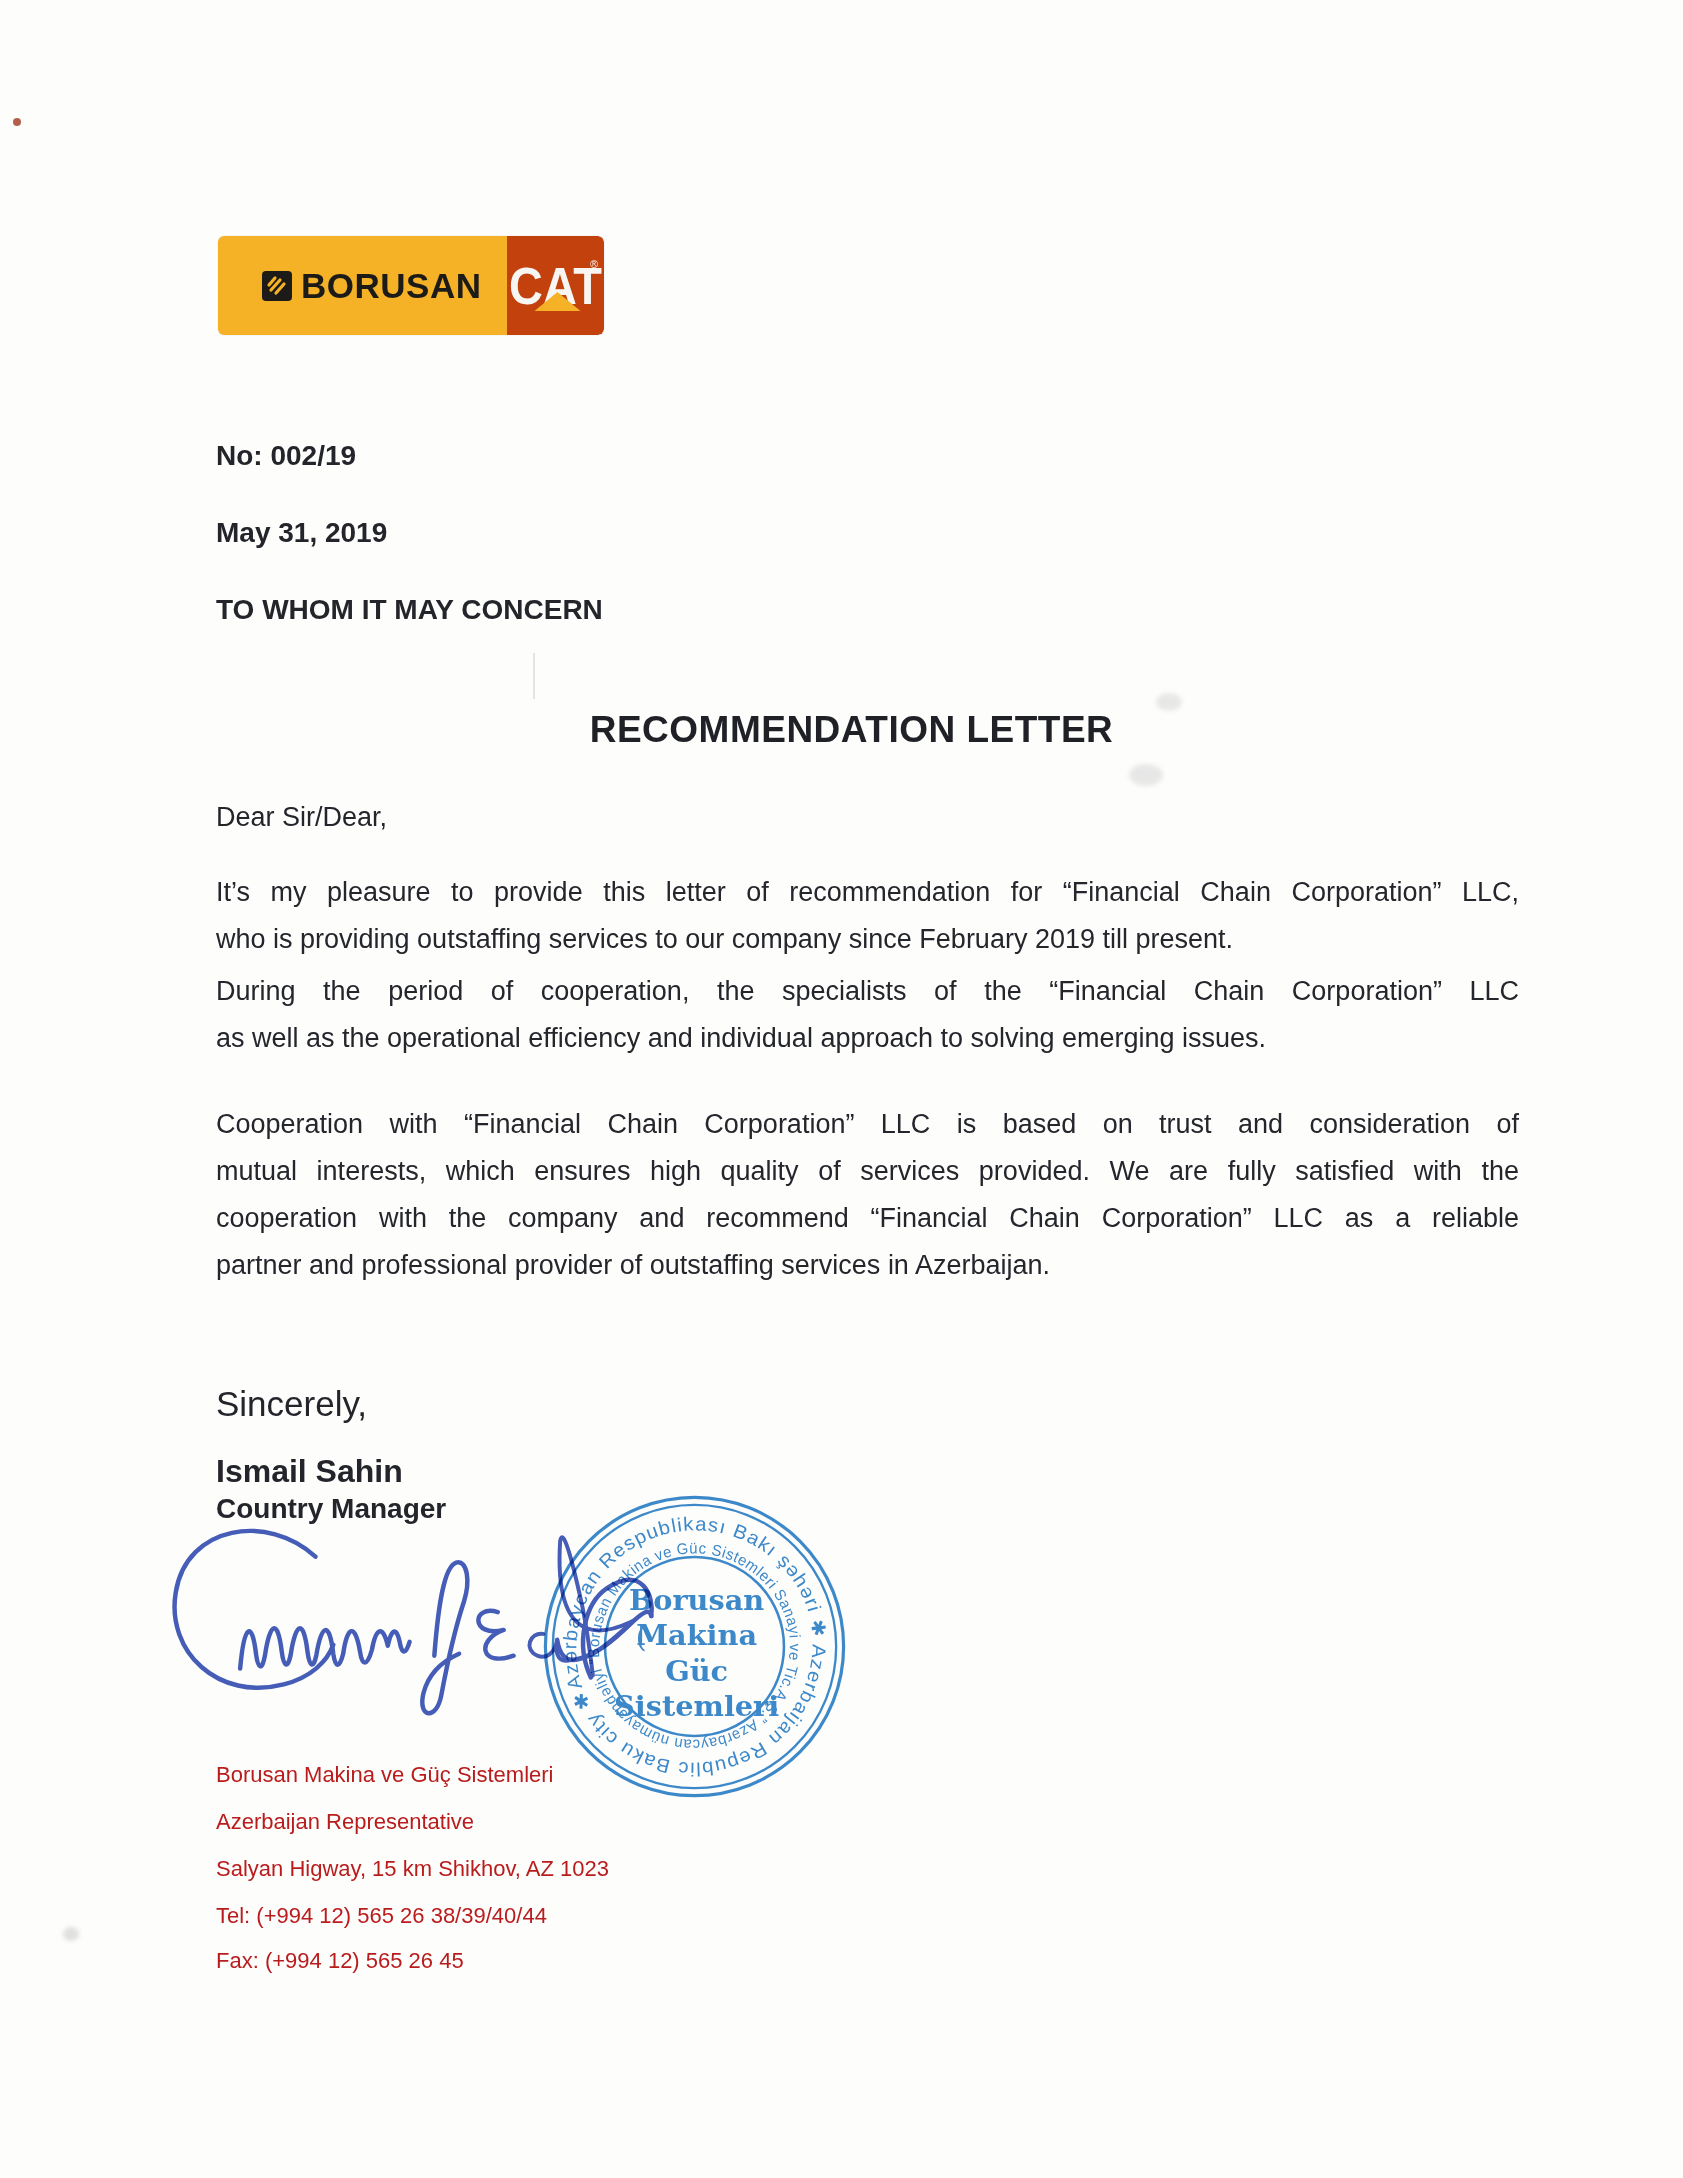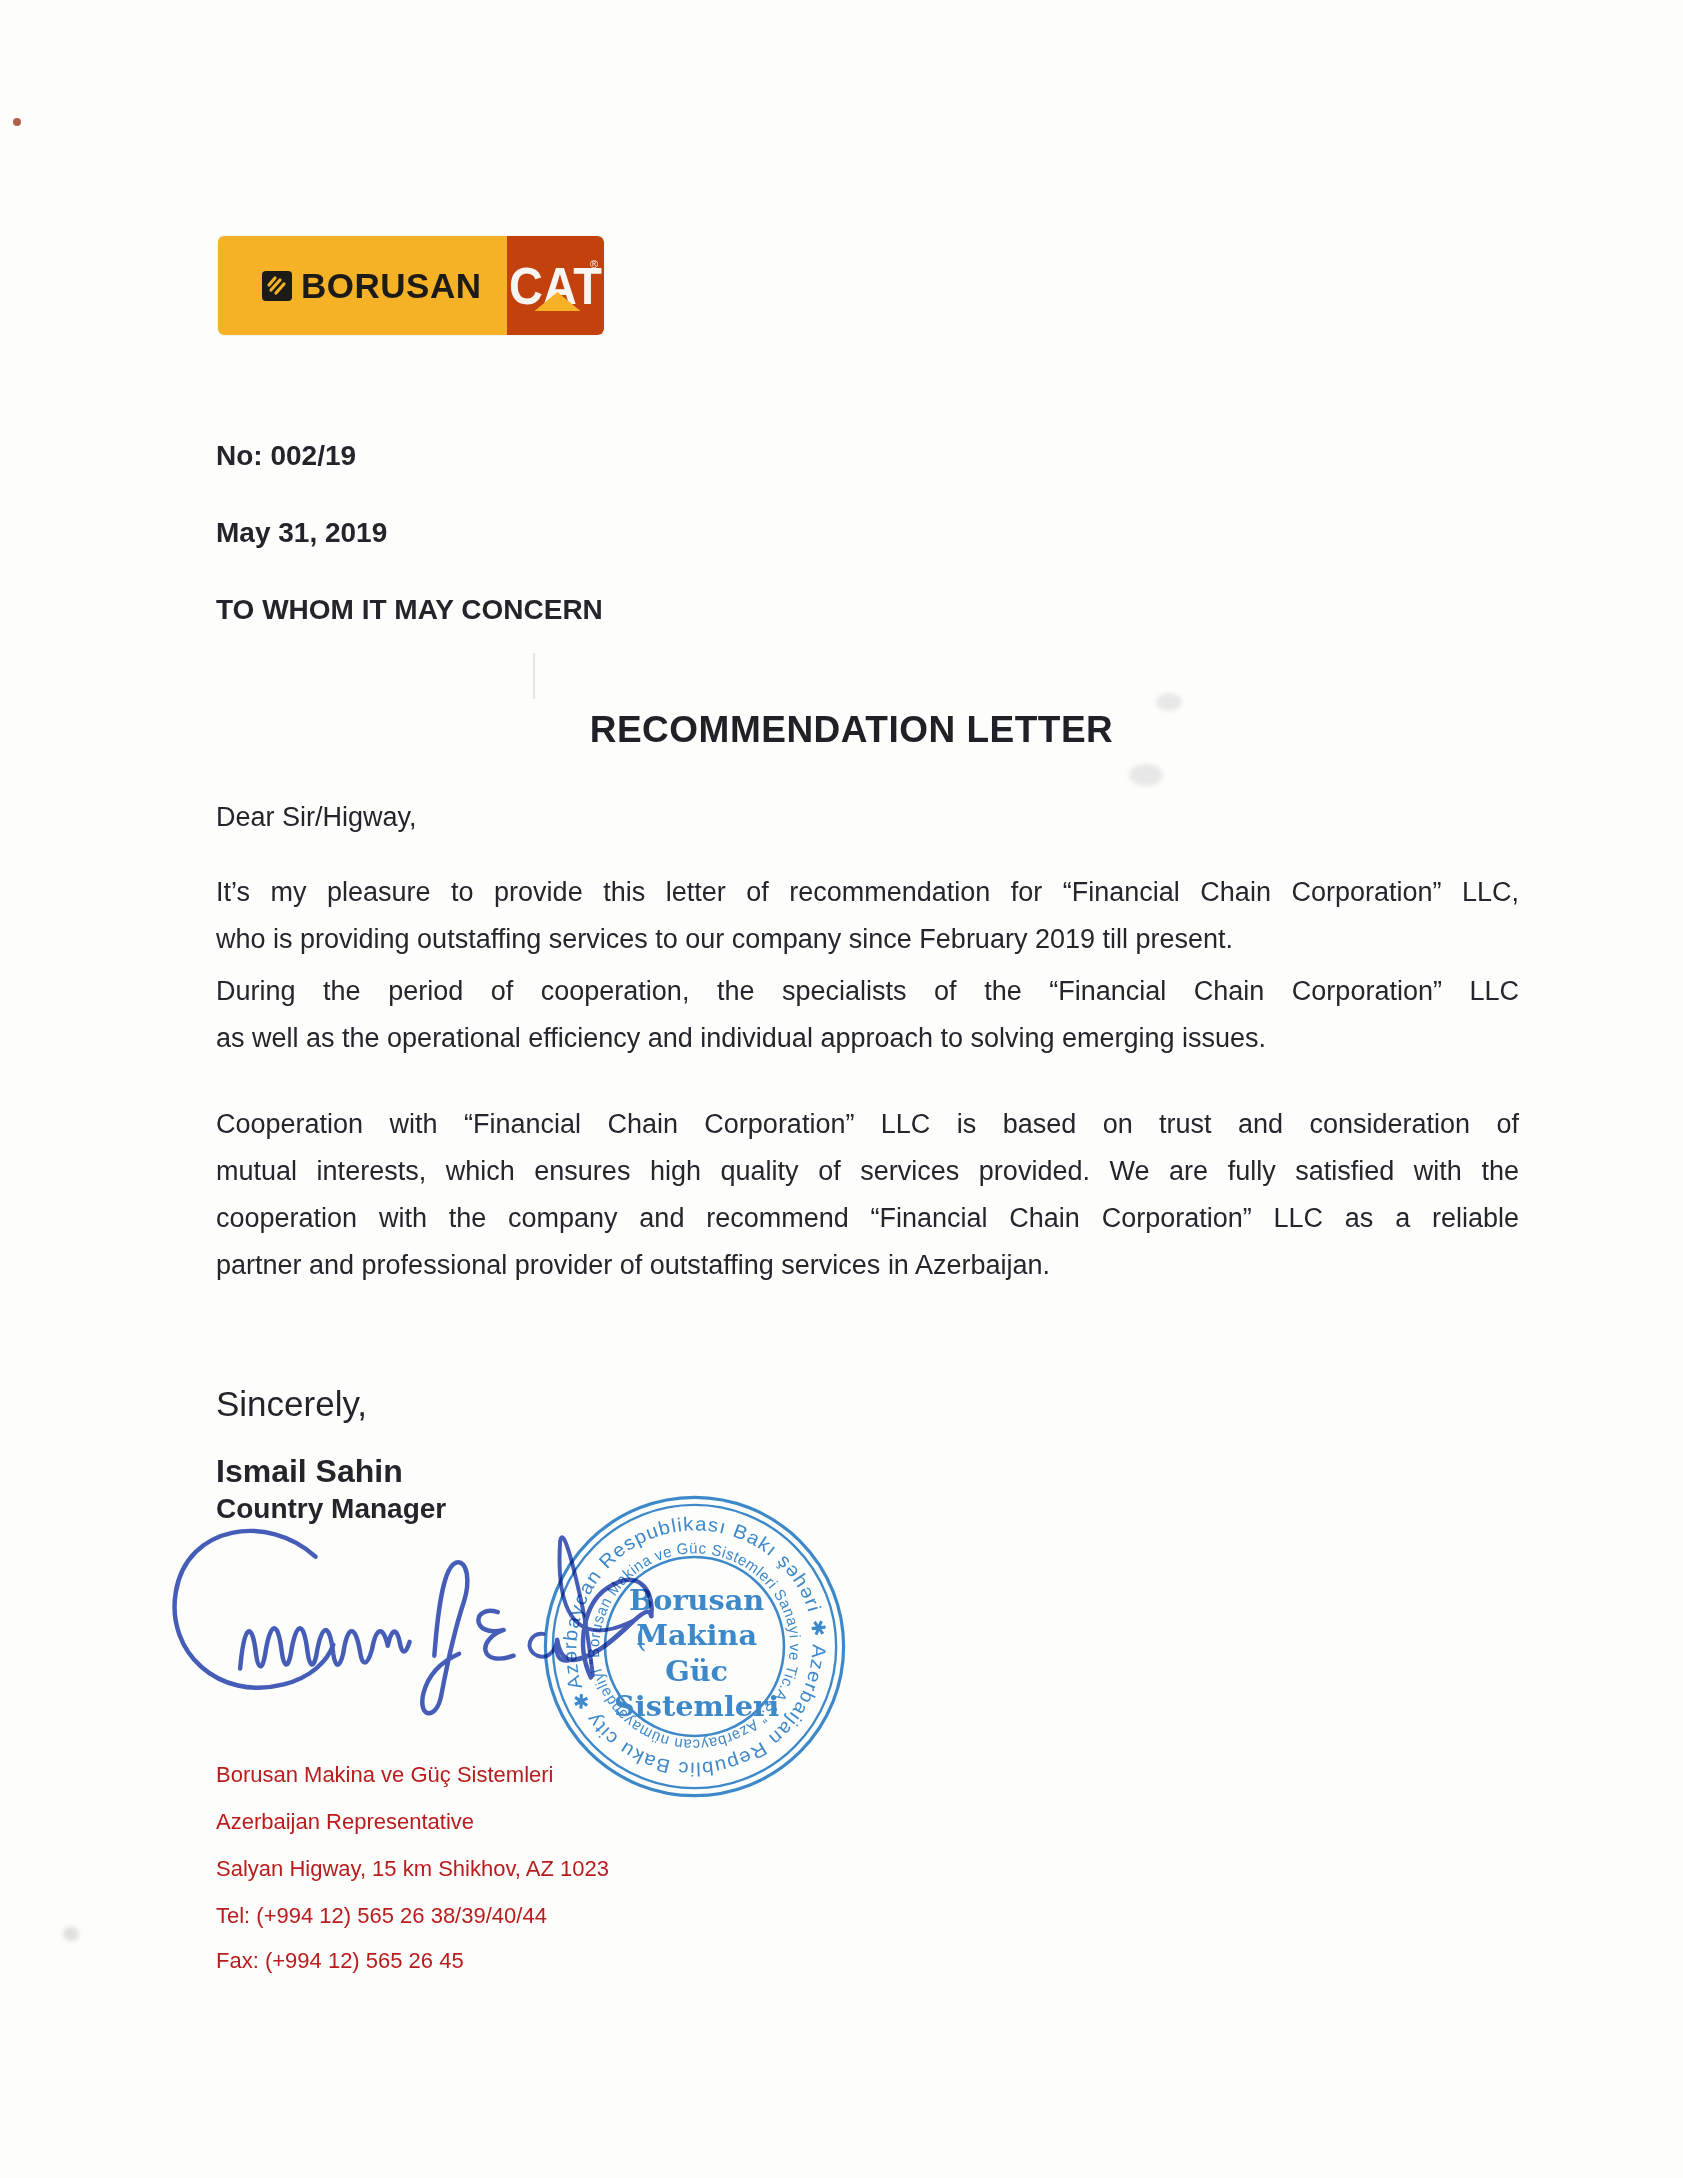--- a/index.html
+++ b/index.html
@@ -78,21 +78,21 @@
       <div class="cat-triangle"></div>
     </div>
   </div>
 
   <div class="hline" style="top:440px;">No: 002/19</div>
   <div class="hline" style="top:517px;">May 31, 2019</div>
   <div class="hline" style="top:594px;">TO WHOM IT MAY CONCERN</div>
 
   <div class="title">RECOMMENDATION LETTER</div>
 
-  <div class="greeting">Dear Sir/Higway,</div>
+  <div class="greeting">Dear Sir/Dear,</div>
 
   <div class="para" style="top:869px;">
     <div class="jl">It’s my pleasure to provide this letter of recommendation for “Financial Chain Corporation” LLC,</div>
     <div class="jl-last">who is providing outstaffing services to our company since February 2019 till present.</div>
   </div>
   <div class="para" style="top:968px;">
     <div class="jl">During the period of cooperation, the specialists of the “Financial Chain Corporation” LLC</div>
     <div class="jl-last">as well as the operational efficiency and individual approach to solving emerging issues.</div>
   </div>
   <div class="para" style="top:1101px;">

